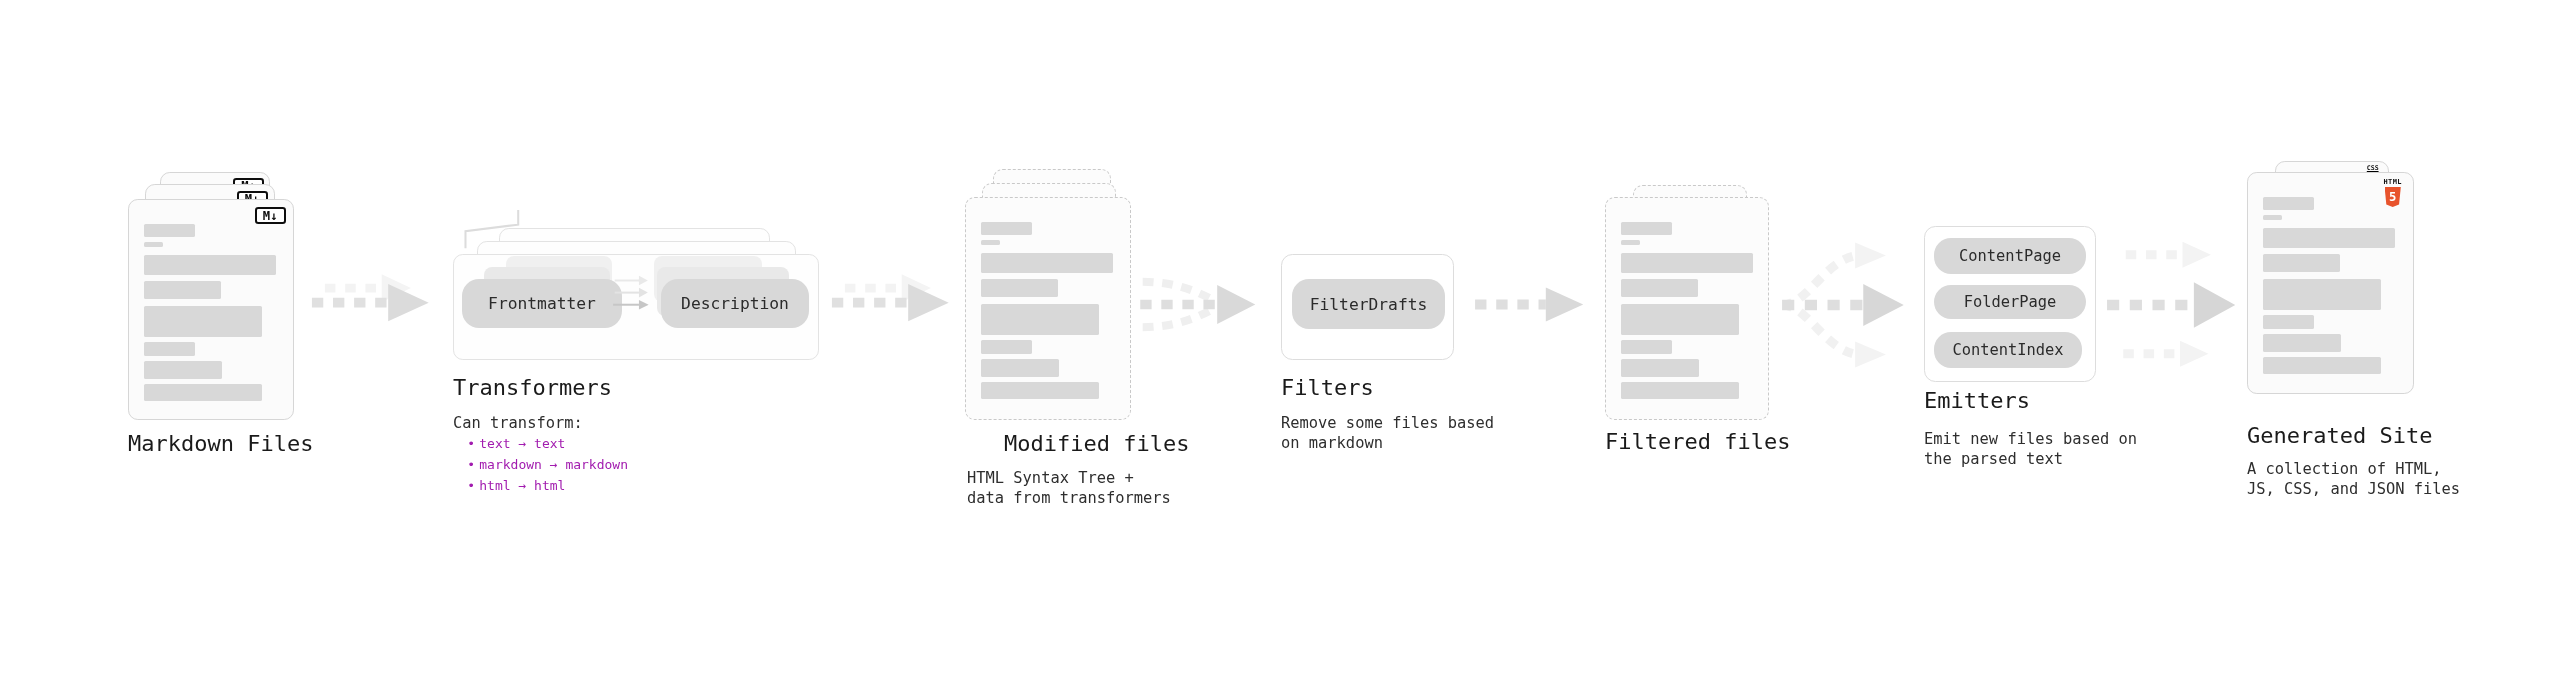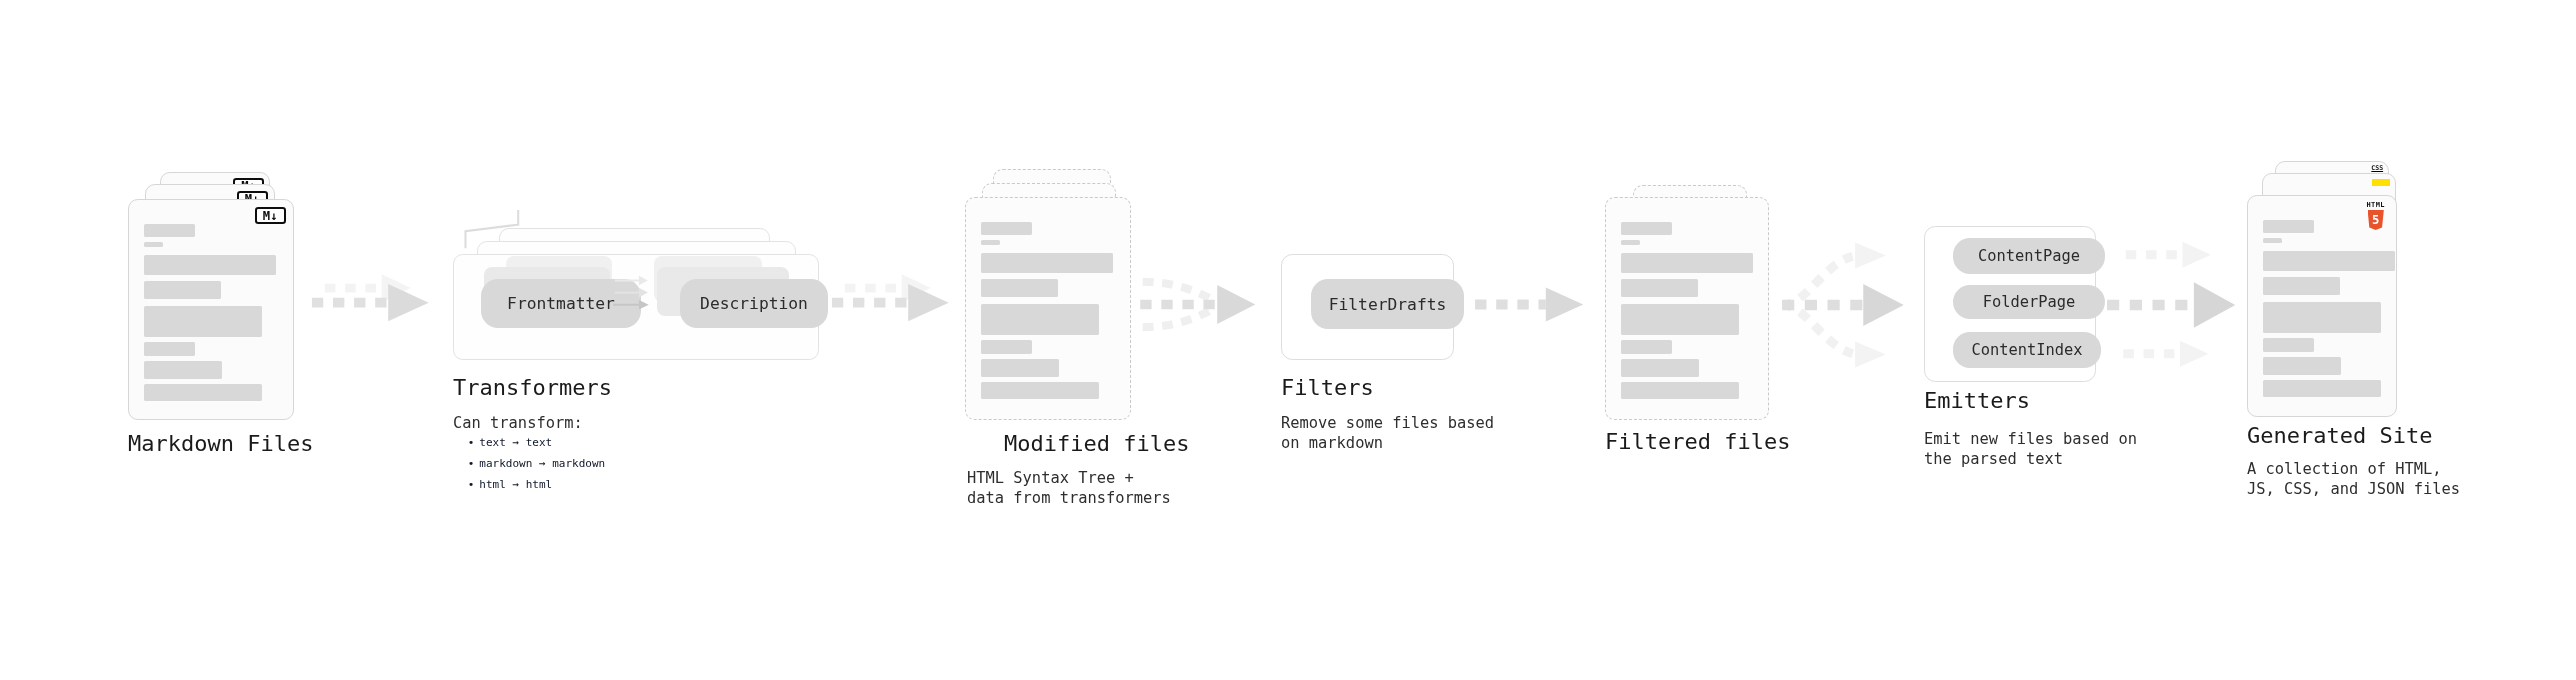--- a/index.html
+++ b/index.html
@@ -11,37 +11,37 @@
   .doc.dashed{border:1.6px dashed #c9c9c9;background:#fcfcfc;}
   .bar{position:absolute;background:#d8d8d8;border-radius:1.6px;}
   
   .title{position:absolute;font-size:22px;font-weight:500;color:#1a1a1a;white-space:nowrap;}
   .sub{position:absolute;font-size:15.4px;font-weight:400;color:#2e2e2e;white-space:nowrap;line-height:20.3px;}
   .annotation{position:absolute;font-size:16.3px;color:#d3d3d3;white-space:nowrap;}
   
   .cbox{position:absolute;background:#fefefe;border:1.6px solid #e3e3e3;border-radius:9.8px;box-sizing:border-box;}
   .panel{position:absolute;background:#ffffff;border:1.6px solid #dddddd;border-radius:11.4px;box-sizing:border-box;}
   .pill{position:absolute;background:#d8d8d8;border-radius:17px;display:flex;align-items:center;justify-content:center;
-        font-size:16.3px;color:#2b2b2b;white-space:nowrap;margin-left:19px;}
+        font-size:16.3px;color:#2b2b2b;white-space:nowrap;}
   .pill.small{font-size:15.4px;}
   .ghost{position:absolute;border-radius:8.1px;}
   
   .mdbadge{position:absolute;width:31px;height:17px;background:#ffffff;border:2px solid #0d0d0d;border-radius:3.3px;
            display:flex;align-items:center;justify-content:center;font-size:12.2px;font-weight:700;color:#0d0d0d;box-sizing:border-box;}
   
   .htmlbadge{position:absolute;width:21px;text-align:center;}
   .htmlbadge .lbl{font-size:7px;font-weight:700;letter-spacing:0.4px;color:#111;line-height:8.1px;}
   .htmlbadge .shield{width:16.3px;height:20.3px;margin:0.8px auto 0;display:flex;align-items:center;justify-content:center;
            color:#ffffff;font-size:12.2px;font-weight:700;
            clip-path:polygon(0% 0%,100% 0%,89% 87%,50% 100%,11% 87%);}
-  .cssbadge{position:absolute;width:16.3px;text-align:right;text-decoration:underline;}
+  .cssbadge{position:absolute;width:16.3px;text-align:left;text-decoration:underline;}
   .cssbadge .lbl{font-size:6.5px;font-weight:700;color:#111;line-height:6.5px;}
   .cssbadge .bar2{width:14.6px;height:3.3px;margin:0.8px auto 0;}
   .jsbadge{position:absolute;width:18px;height:7.3px;}
-  .bullet-row{position:absolute;font-size:11px;color:#0f172a;white-space:nowrap;}
+  .bullet-row{position:absolute;font-size:13px;color:#a21caf;white-space:nowrap;}
   .bullet-dot{display:inline-block;width:16.3px;text-align:center;}
 </style>
 </head>
 <body>
 
 <div id="canvas">
 
   <div>
     <div class="doc" style="left:160px;top:172px;width:110px;height:89px;">
       <div class="mdbadge" style="right:4.9px;top:4.9px;">
@@ -207,21 +207,21 @@
   <div>
     <div class="doc" style="left:2275px;top:161px;width:114px;height:89px;">
       <div class="cssbadge" style="right:4.9px;top:3.3px;">
         <div class="lbl">CSS</div>
         <div class="bar2" style="background: rgb(47, 109, 246);"></div>
       </div>
     </div>
     <div class="doc" style="left:2262px;top:173px;width:134px;height:89px;">
       <div class="jsbadge" style="right: 4.9px; top: 4.9px; background: rgb(255, 224, 0);"></div>
     </div>
-    <div class="doc doc-skeleton" style="left:2247px;top:195px;width:150px;height:222px;padding-left:44px;">
+    <div class="doc doc-skeleton" style="left:2247px;top:172px;width:167px;height:222px;padding-left:44px;">
       <div class="htmlbadge" style="right:9.8px;top:4.9px;">
         <div class="lbl">HTML</div>
         <div class="shield" style="background: rgb(232, 83, 44);">
             <span>5</span>
           </div>
       </div>
     <div class="bar" style="left: 15.4px; top: 24.4px; width: 51px; height: 12.2px;"></div>
         <div class="bar" style="left: 15.4px; top: 42px; width: 18.7px; height: 4.9px;"></div>
         <div class="bar" style="left: 15.4px; top: 55px; width: 132px; height: 19.5px;"></div>
         <div class="bar" style="left: 15.4px; top: 81px; width: 77px; height: 18px;"></div>

